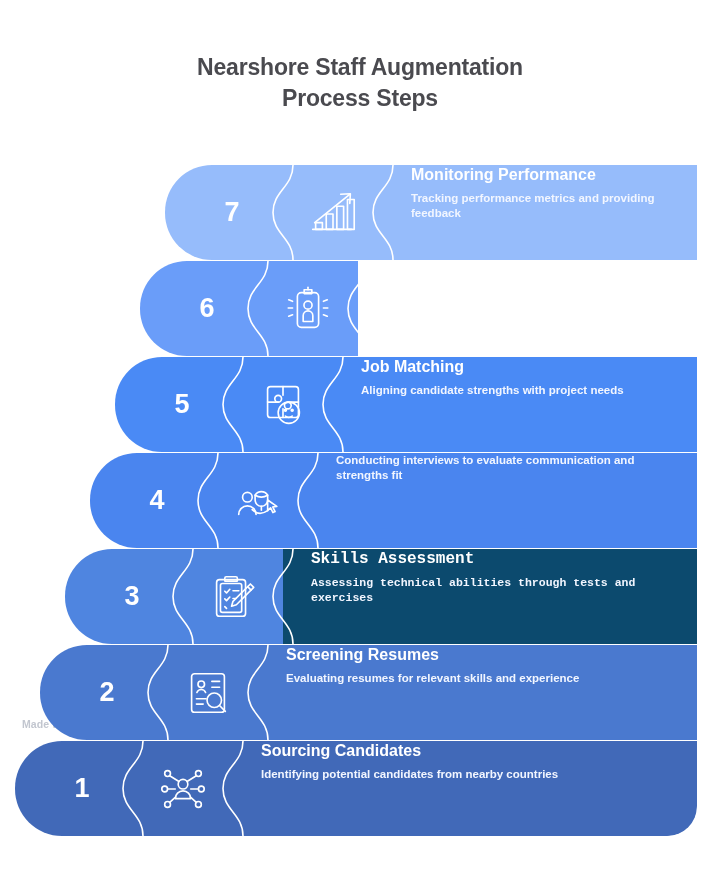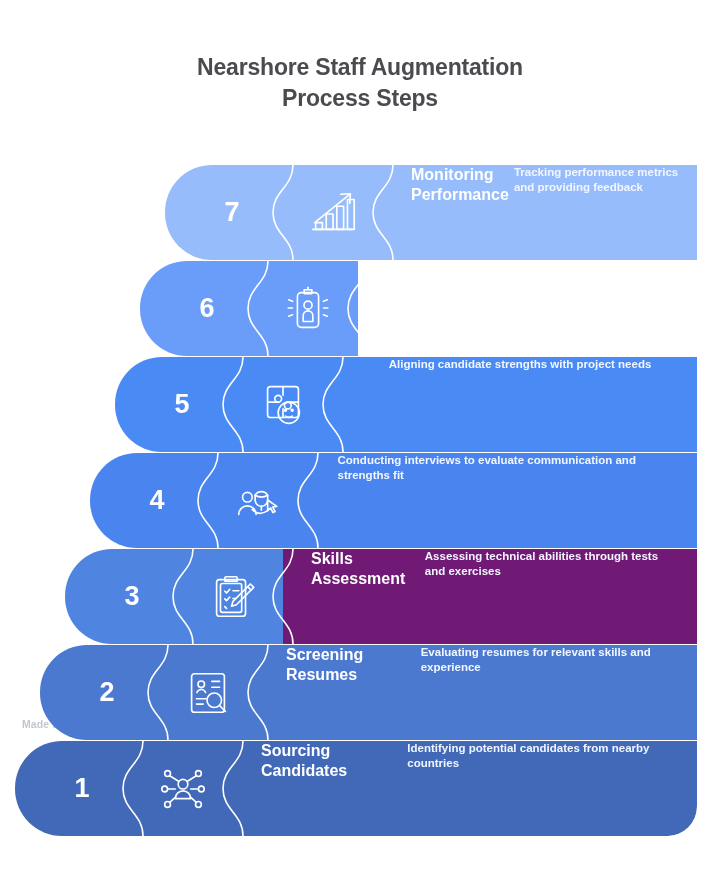--- a/index.html
+++ b/index.html
@@ -71,22 +71,21 @@
     align-items: center;
     justify-content: center;
     z-index: 2;
   }
   .icon-pan svg { display: block; }
   
   .txt-pan {
     position: relative;
     flex: 1 1 auto;
     display: flex;
-    flex-direction: row;
-    justify-content: center;
+    flex-direction: column;
     padding: 0 18px 0 28px;
     z-index: 1;
   }
   .txt-title {
     font-size: 16px;
     font-weight: bold;
     color: #ffffff;
     line-height: 20px;
     margin-bottom: 6px;
   }
@@ -211,20 +210,21 @@
       <path d="M23 25 a3.4 3.4 0 0 0 0 -7 a3.4 3.4 0 0 0 0 7 z" fill="none"></path>
       <path d="M33 25 a3.4 3.4 0 0 1 0 7 a3.4 3.4 0 0 1 0 -7 z" fill="none"></path>
       <circle cx="34" cy="36" r="11" fill="none"></circle>
       <circle cx="30.5" cy="33.5" r="1"></circle>
       <circle cx="37.5" cy="33.5" r="1"></circle>
       <path d="M30.5 39.5 q3.5 2.6 7 0"></path>
     </svg>
           </span>
         </div>
         <div class="txt-pan" style="background: rgb(74, 138, 245);">
+          <div class="txt-title">Job Matching</div>
           <div class="txt-desc">Aligning candidate strengths with project needs</div>
         </div>
         <div class="divider" style="left: 100px;">
           <svg viewBox="0 0 36 95" preserveAspectRatio="none">
             <path d="M28 0 C28 22, 8 26, 8 47.5 C8 69, 28 73, 28 95" fill="none" stroke="#ffffff" stroke-width="1.6"></path>
           </svg>
         </div>
         <div class="divider" style="left: 200px;">
           <svg viewBox="0 0 36 95" preserveAspectRatio="none">
             <path d="M28 0 C28 22, 8 26, 8 47.5 C8 69, 28 73, 28 95" fill="none" stroke="#ffffff" stroke-width="1.6"></path>
@@ -275,21 +275,21 @@
       <path d="M19.5 22 l1.8 1.8 l3.4 -3.8"></path>
       <path d="M28 21.5 h6"></path>
       <path d="M19.5 30 l1.8 1.8 l3.4 -3.8"></path>
       <path d="M28 29.5 h3"></path>
       <path d="M19.5 38 l1.8 1.8"></path>
       <path d="M46 14.5 l3.5 3.5 l-18 18 l-5 1.5 l1.5 -5 z"></path>
       <path d="M43.2 17.3 l3.5 3.5"></path>
     </svg>
           </span>
         </div>
-        <div class="txt-pan" style="background: #701a75;">
+        <div class="txt-pan" style="background: #0c4a6e; font-family: Liberation Mono, monospace;">
           <div class="txt-title">Skills Assessment</div>
           <div class="txt-desc">Assessing technical abilities through tests and exercises</div>
         </div>
         <div class="divider" style="left: 100px;">
           <svg viewBox="0 0 36 95" preserveAspectRatio="none">
             <path d="M28 0 C28 22, 8 26, 8 47.5 C8 69, 28 73, 28 95" fill="none" stroke="#ffffff" stroke-width="1.6"></path>
           </svg>
         </div>
         <div class="divider" style="left: 200px;">
           <svg viewBox="0 0 36 95" preserveAspectRatio="none">

